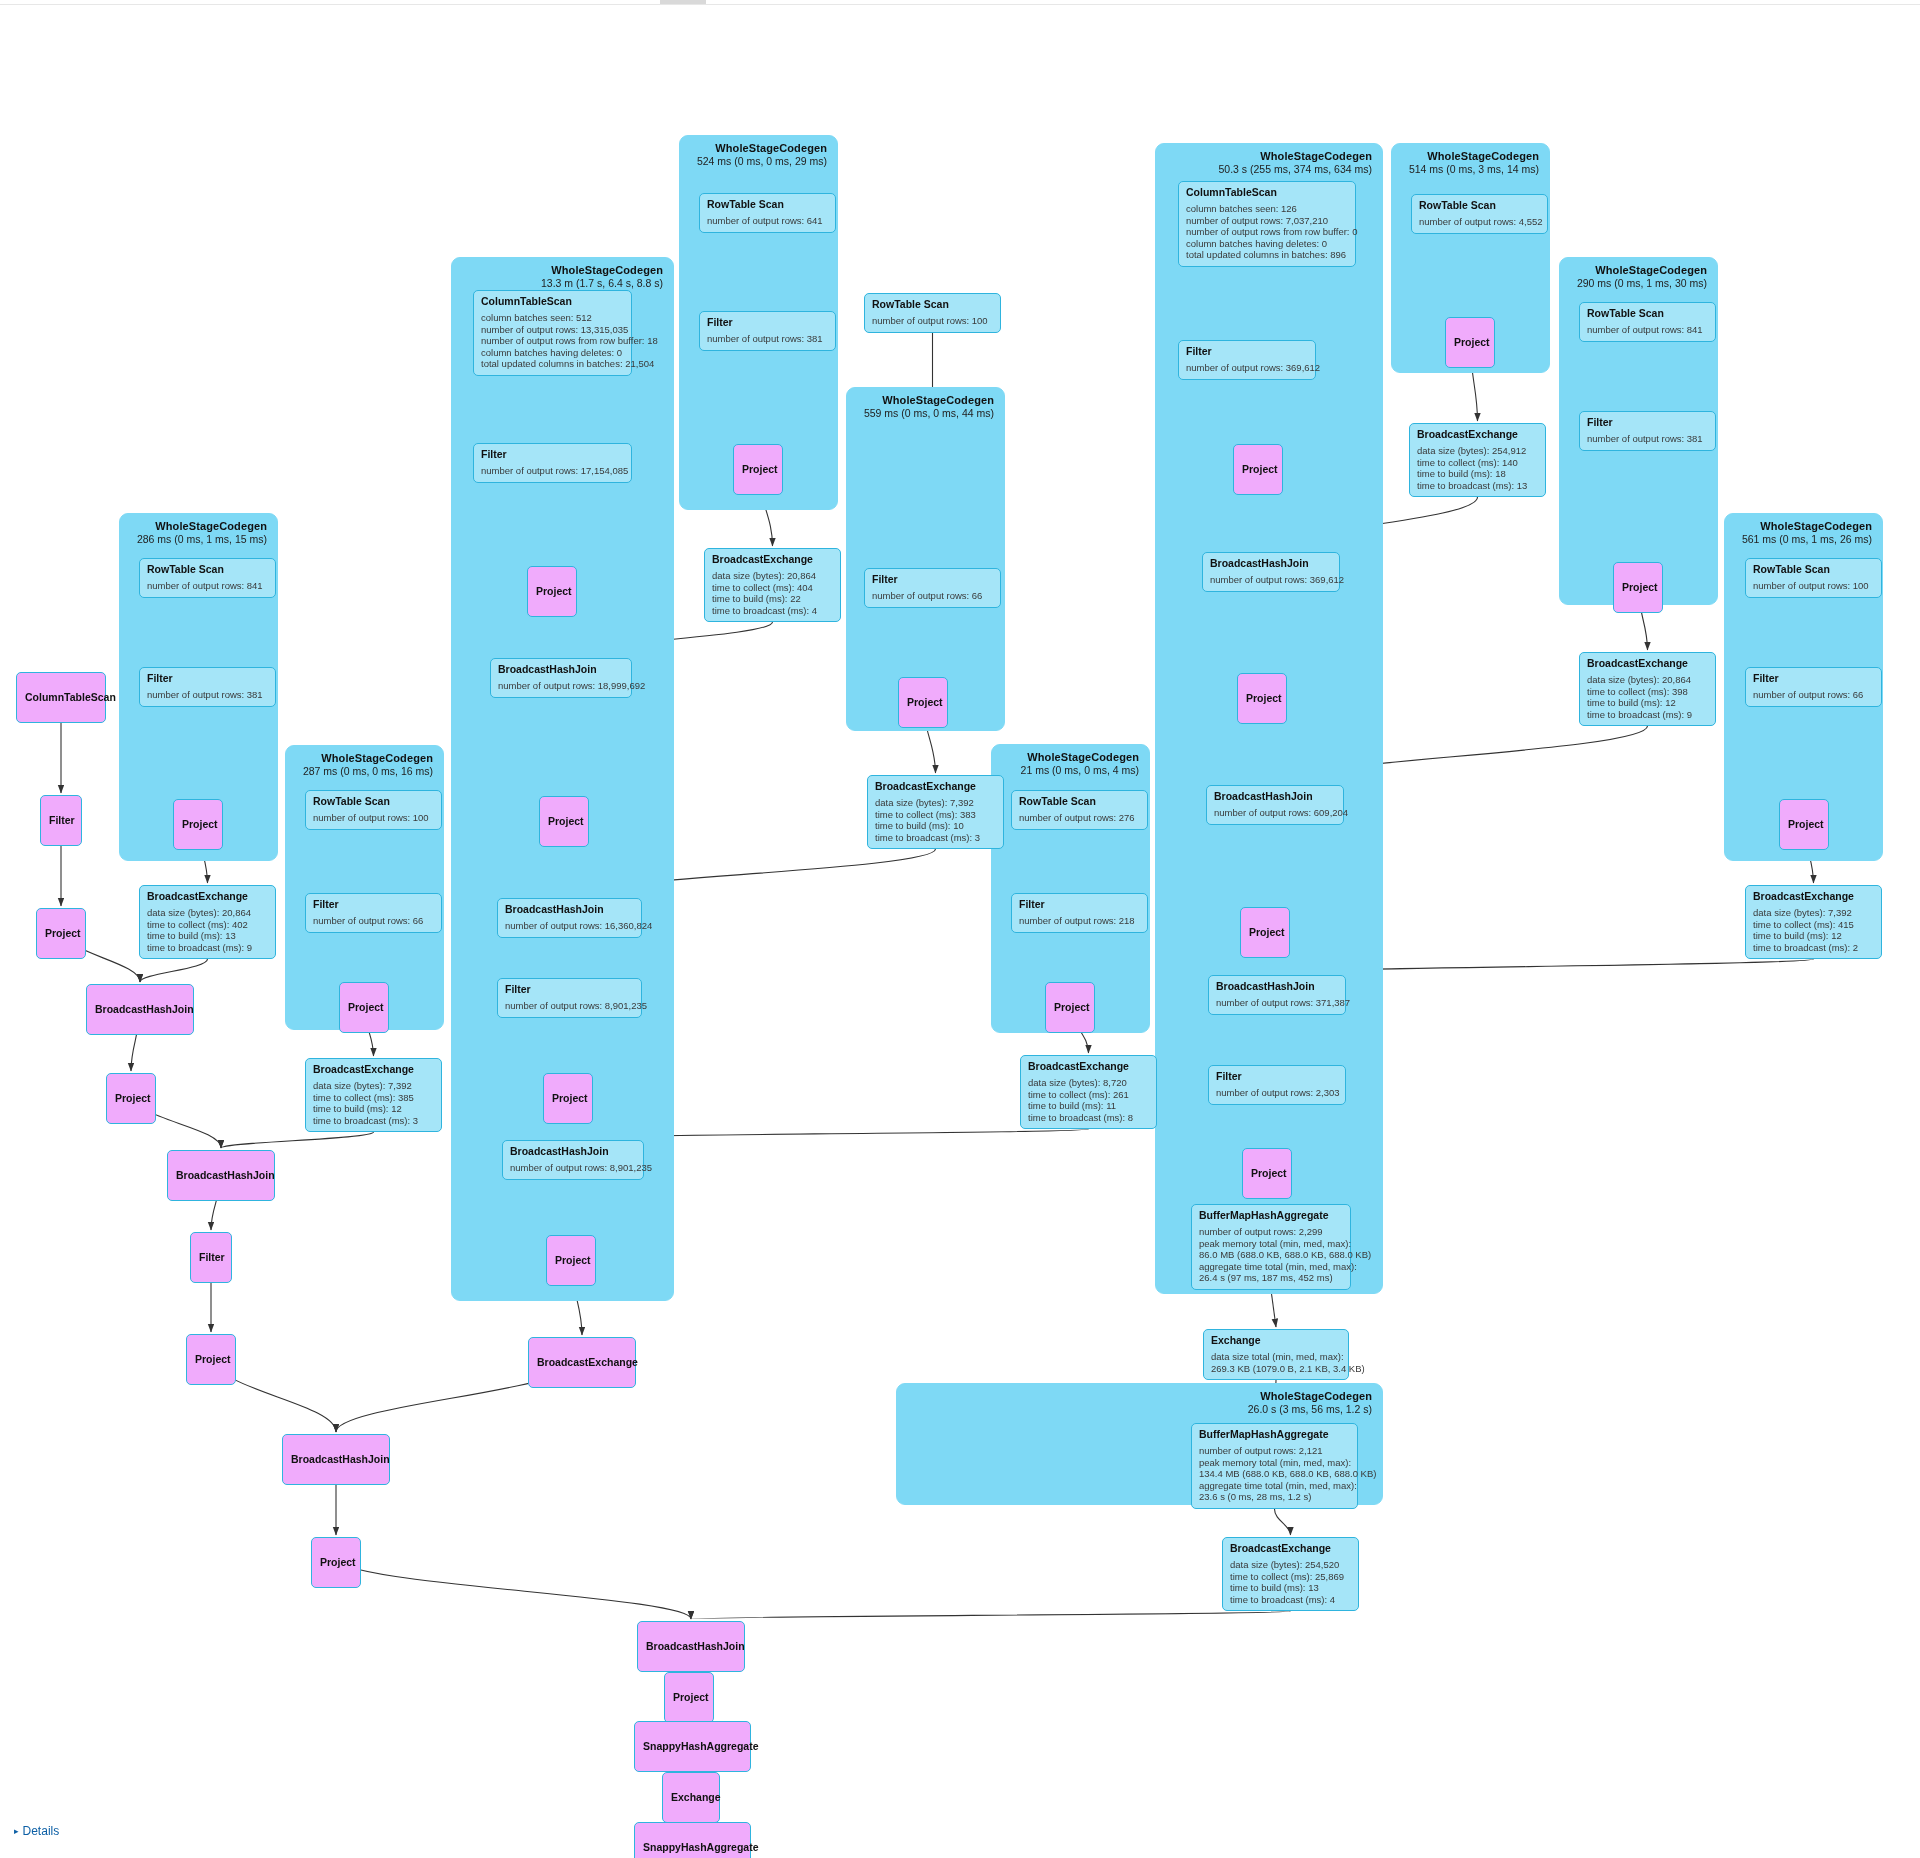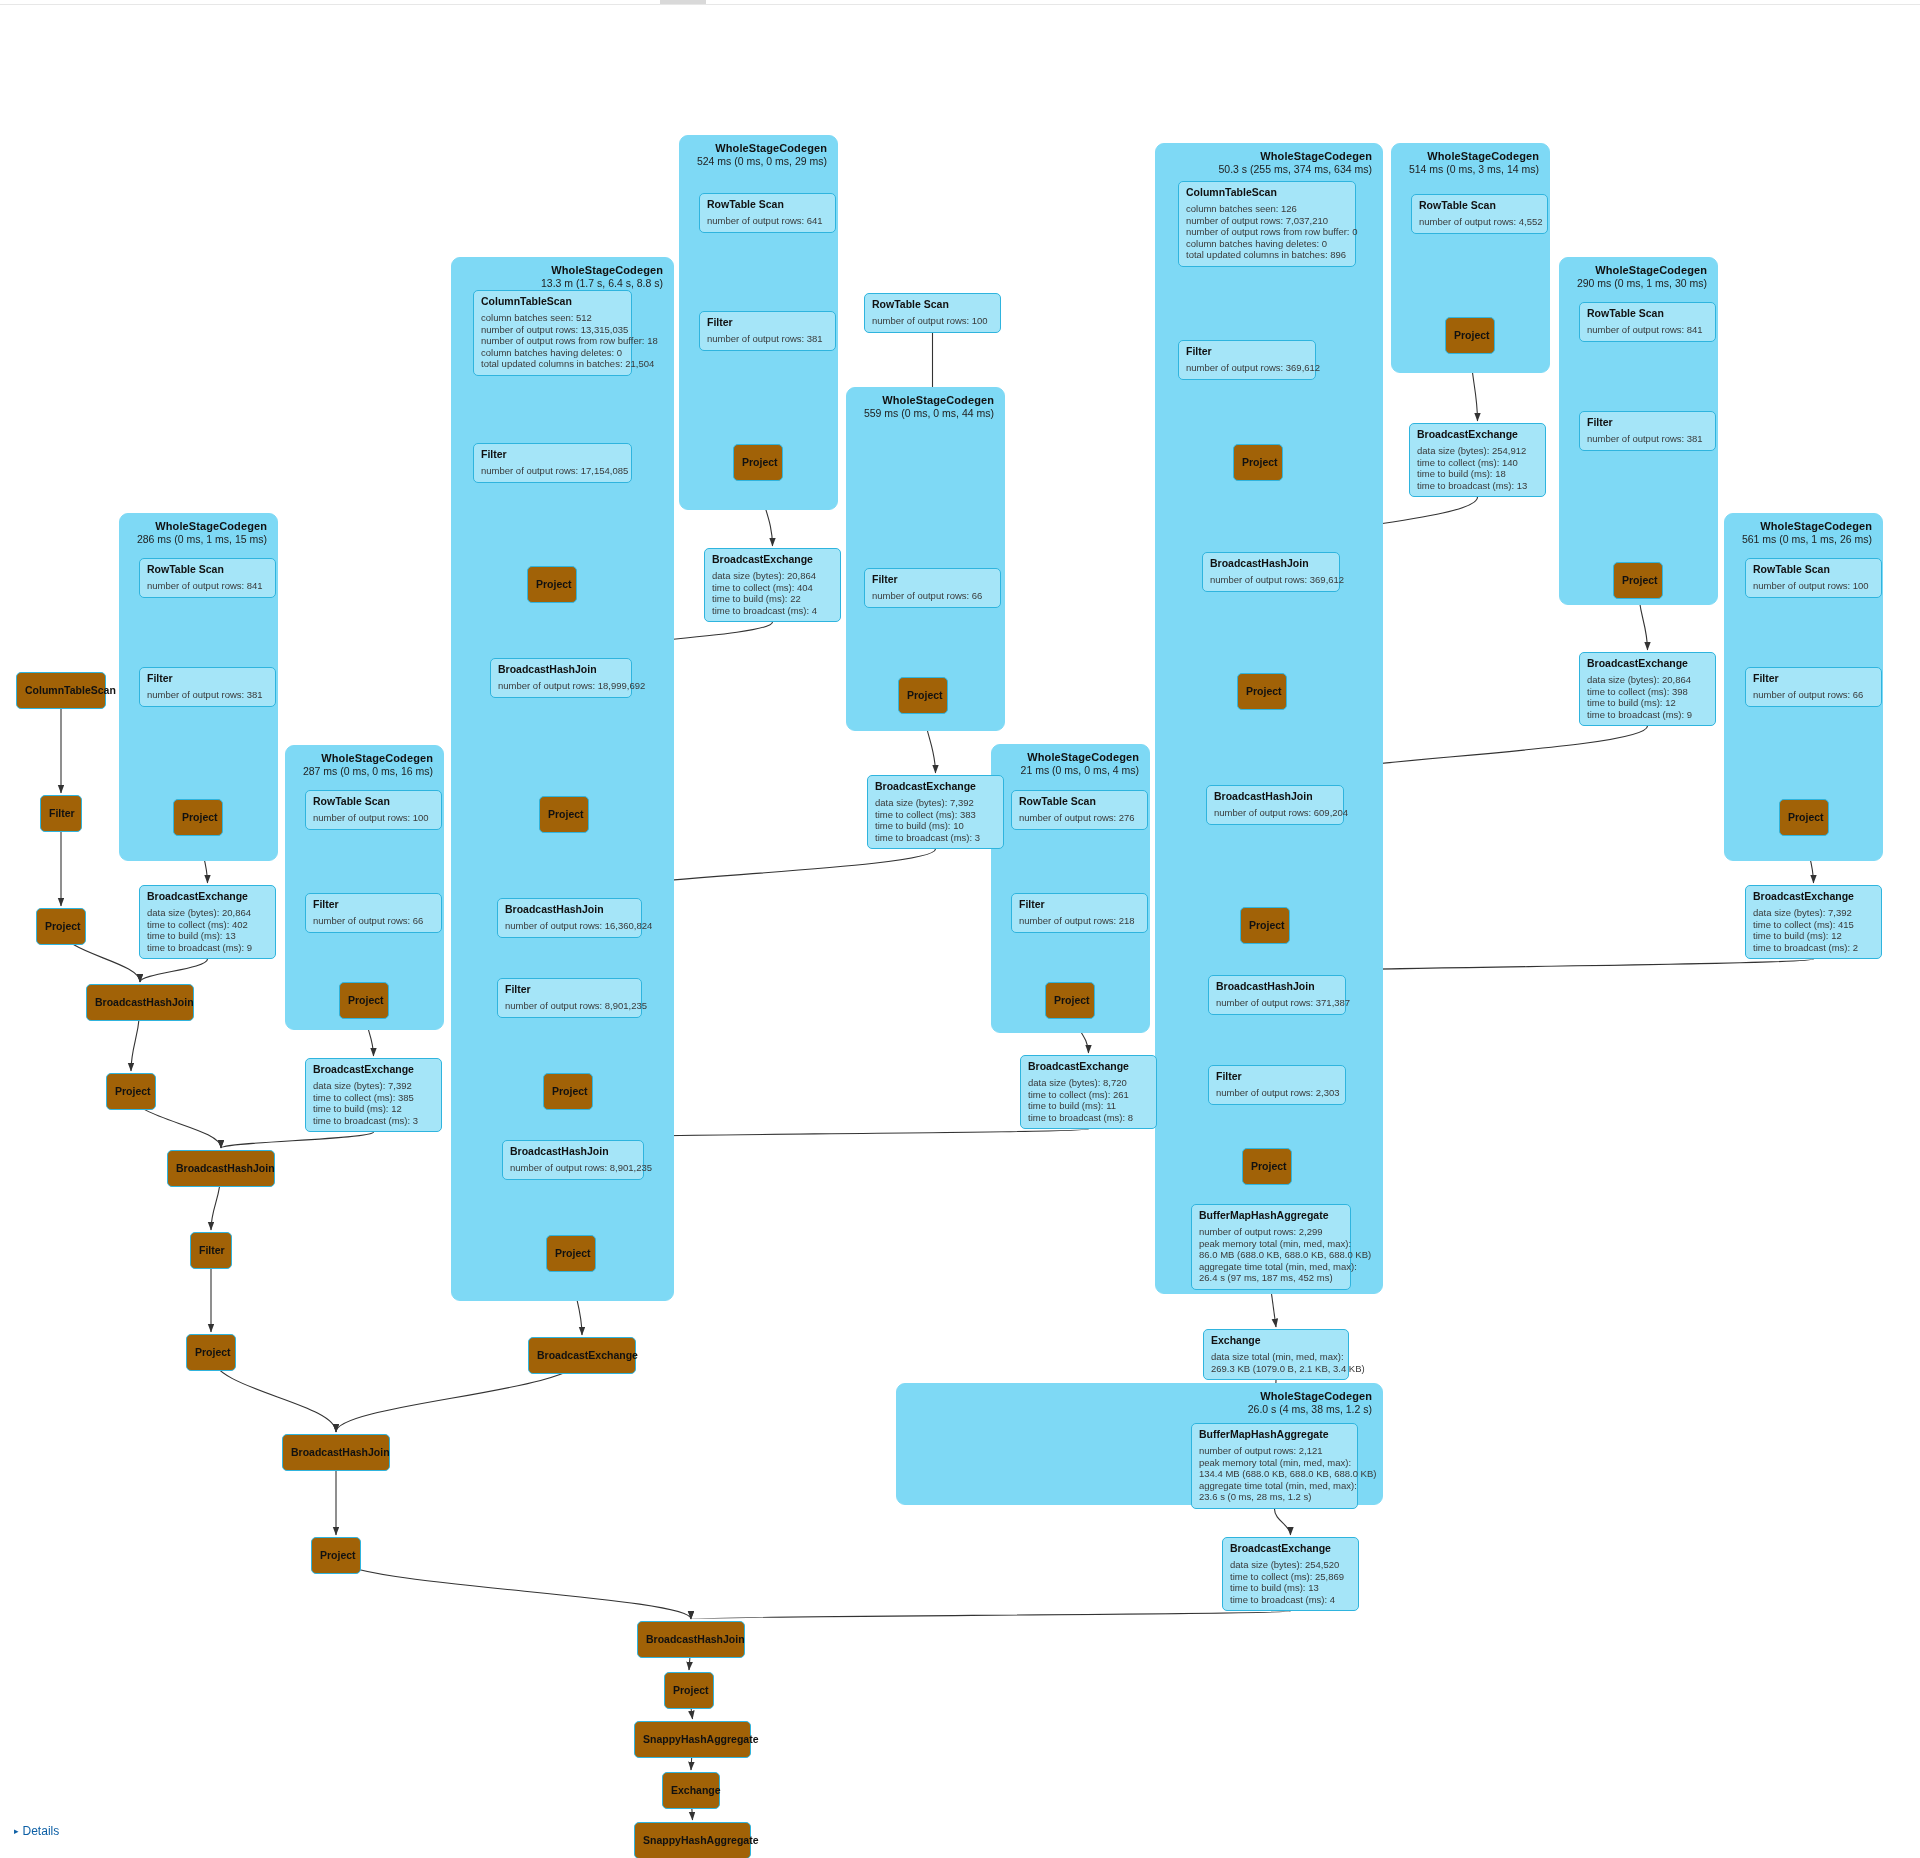--- a/index.html
+++ b/index.html
@@ -4,21 +4,21 @@
 <style>
   html,body{margin:0;padding:0;background:#ffffff;}
   body{font-family:"Liberation Sans",sans-serif;color:#333;}
   #stage{position:relative;width:1920px;height:1858px;overflow:hidden;background:#fff;}
   #edges{position:absolute;left:0;top:0;width:1920px;height:1858px;pointer-events:none;}
   .cluster{position:absolute;background:#7ED9F5;border:1px solid #7ED9F5;border-radius:9px;box-sizing:border-box;}
   .cluster .ctitle{position:absolute;right:10px;top:6px;text-align:right;line-height:1.15;}
   .cluster .ctitle .cname{font-size:11px;font-weight:bold;color:#111;letter-spacing:.1px;white-space:nowrap;}
   .cluster .ctitle .cmetric{font-size:10.5px;color:#222;white-space:nowrap;}
   .node{position:absolute;background:#A5E5F8;border:1px solid #2FB4DE;border-radius:5px;box-sizing:border-box;padding:4px 7px 5px 7px;}
-  .node.plain{background:#a16207;border:1px solid #2FB4DE;padding:11px 8px;}
+  .node.plain{background:#f0abfc;border:1px solid #2FB4DE;padding:18px 8px;}
   .node .nname{font-size:10.5px;font-weight:bold;color:#111;white-space:nowrap;line-height:1.25;}
   .node .nmetrics{font-size:9.5px;color:#3a3a3a;line-height:1.22;margin-top:4px;white-space:pre;}
   .node.plain .nname{font-size:10.5px;}
   #details{position:absolute;left:14px;top:1824px;font-size:12px;color:#0C5FA5;cursor:pointer;user-select:none;}
   #details .tri{display:inline-block;color:#0C5FA5;font-size:9px;margin-right:4px;vertical-align:1px;}
   #details .dlabel{text-decoration:none;}
   #topbar{position:absolute;left:0;top:0;width:1920px;height:4px;background:#fff;border-bottom:1px solid #e7e7e7;}
   #topnub{position:absolute;left:660px;top:0;width:46px;height:4px;background:#d9d9d9;}
 </style>
 </head>
@@ -164,21 +164,21 @@
       </div>
       <div class="cluster" style="left: 1724px; top: 513px; width: 159px; height: 348px;">
         <div class="ctitle">
           <div class="cname">WholeStageCodegen</div>
           <div class="cmetric">561 ms (0 ms, 1 ms, 26 ms)</div>
         </div>
       </div>
       <div class="cluster" style="left: 896px; top: 1383px; width: 487px; height: 122px;">
         <div class="ctitle">
           <div class="cname">WholeStageCodegen</div>
-          <div class="cmetric">26.0 s (4 ms, 38 ms, 1.2 s)</div>
+          <div class="cmetric">26.0 s (3 ms, 56 ms, 1.2 s)</div>
         </div>
       </div>
     </div>
   <div id="nodes">
       <div class="node plain" style="left: 16px; top: 672px; width: 90px;">
         <div class="nname">ColumnTableScan</div>
       </div>
       <div class="node plain" style="left: 40px; top: 795px; width: 42px;">
         <div class="nname">Filter</div>
       </div>

